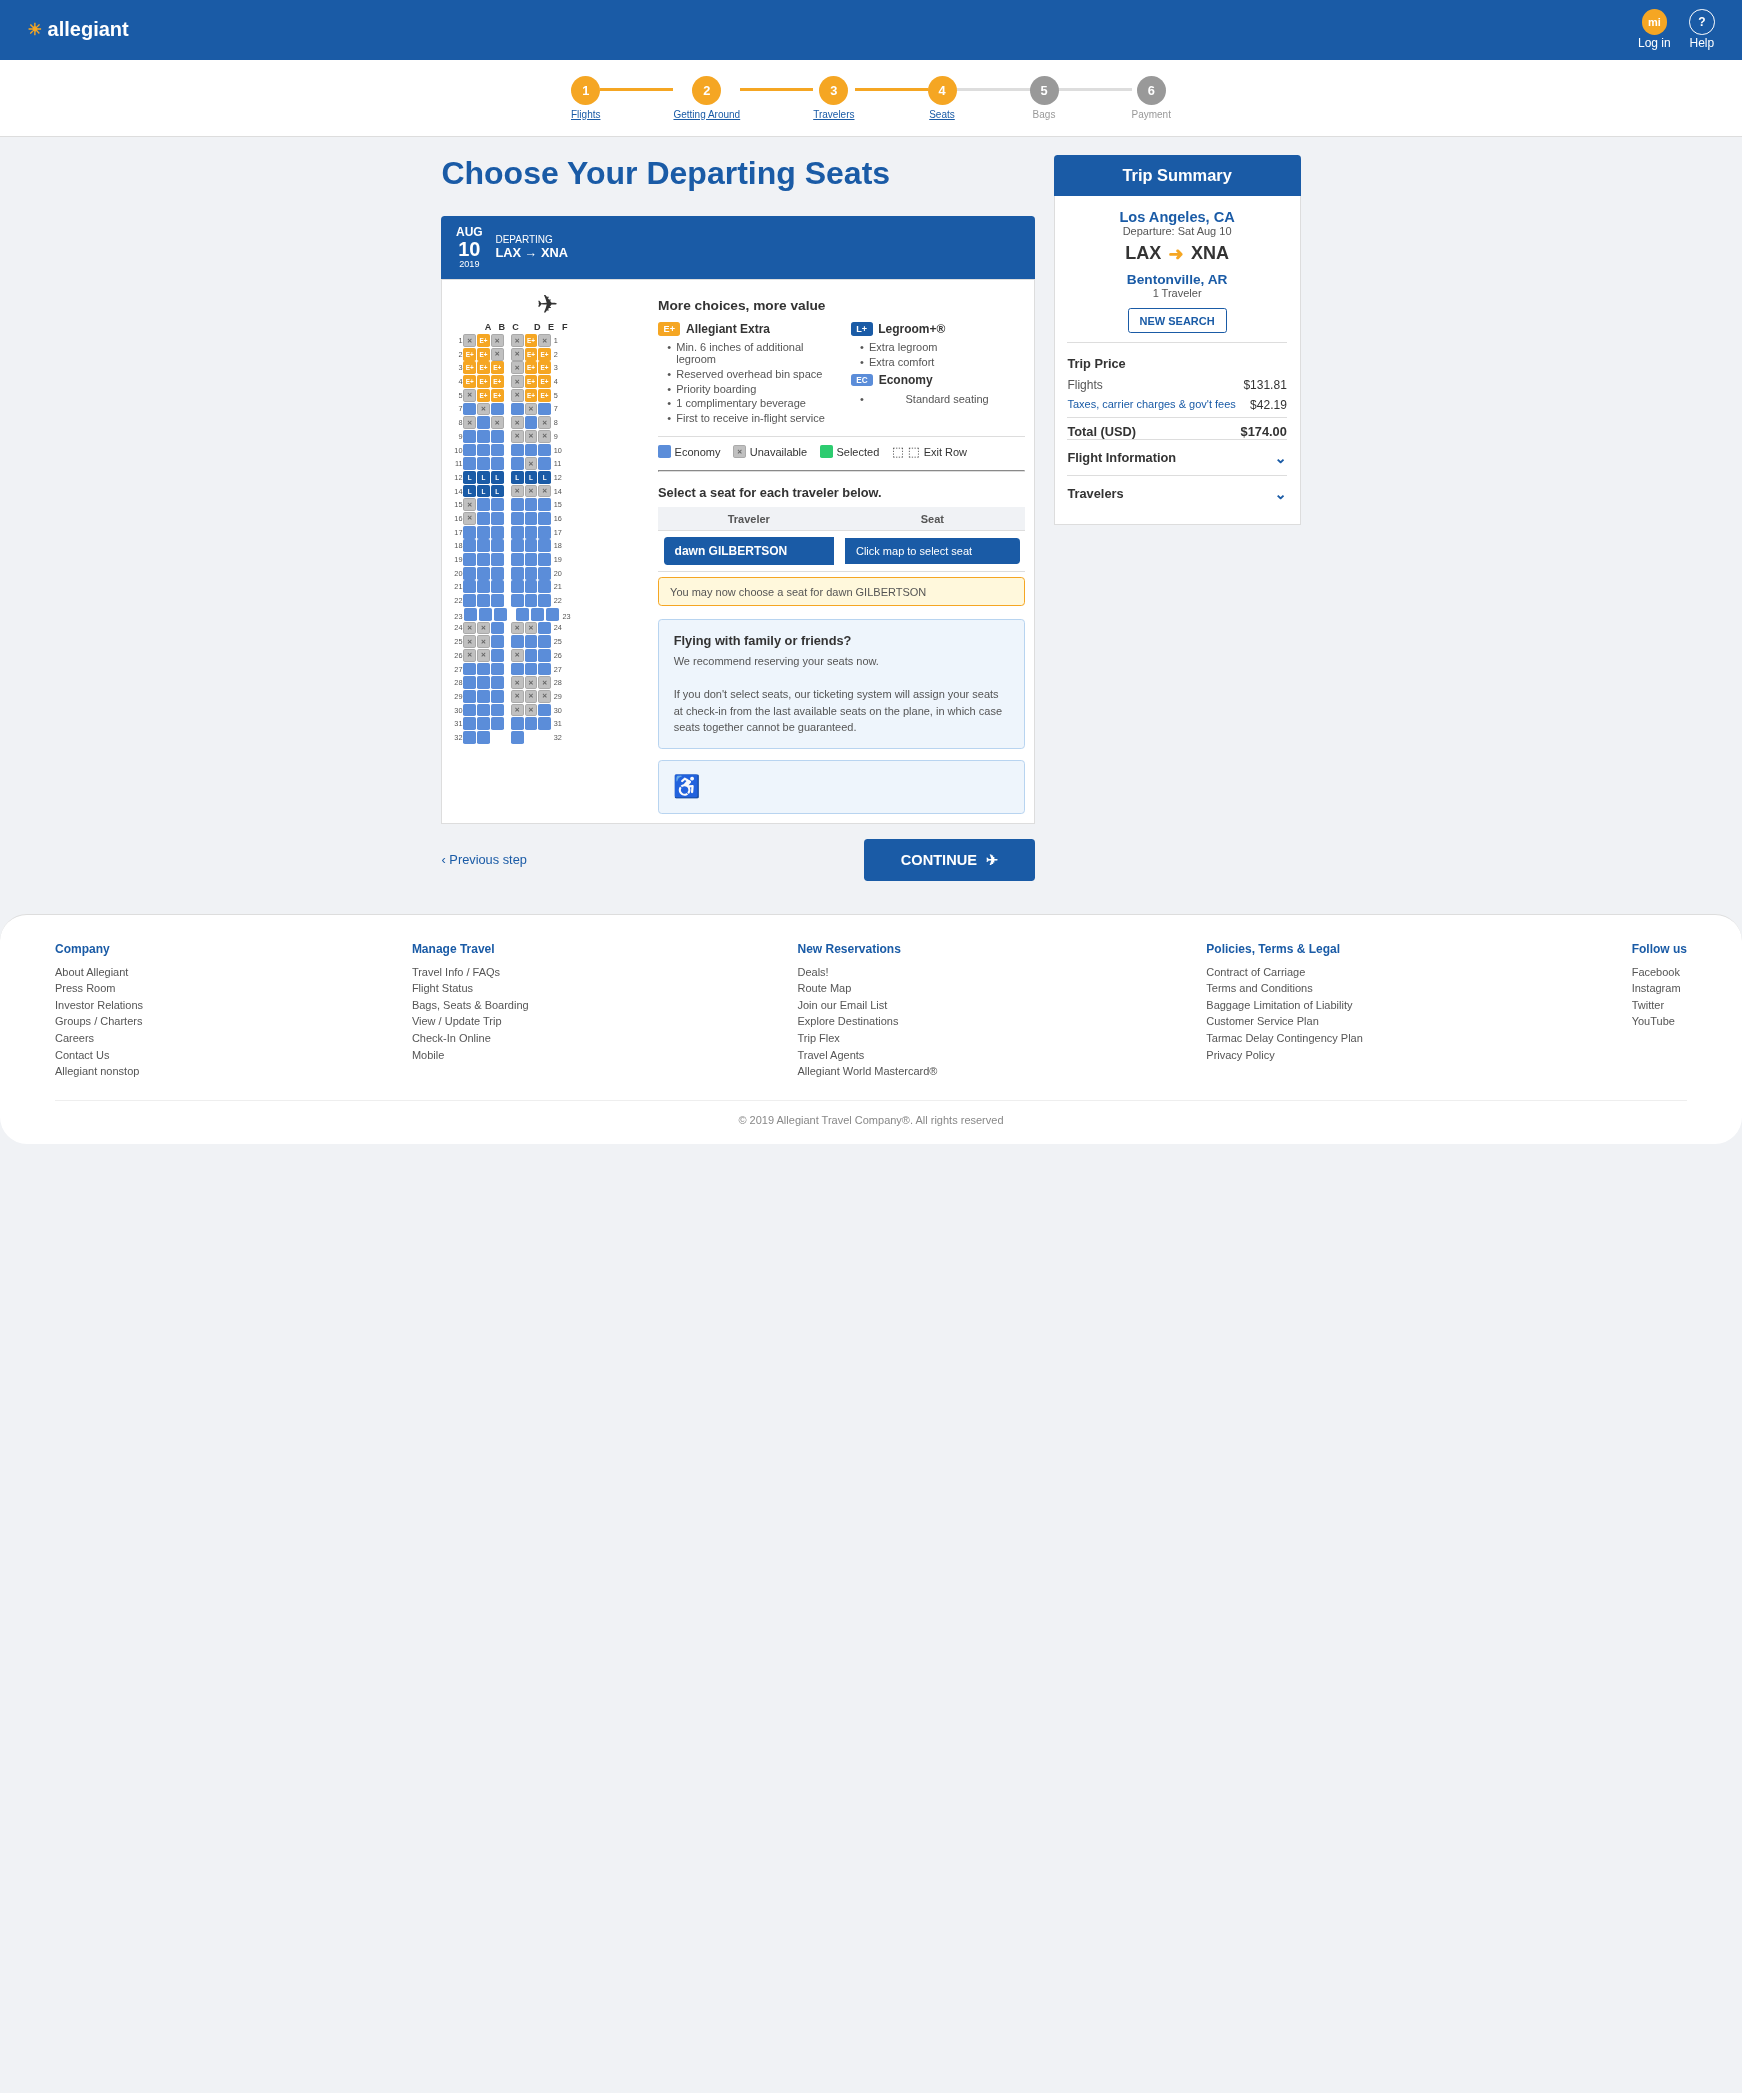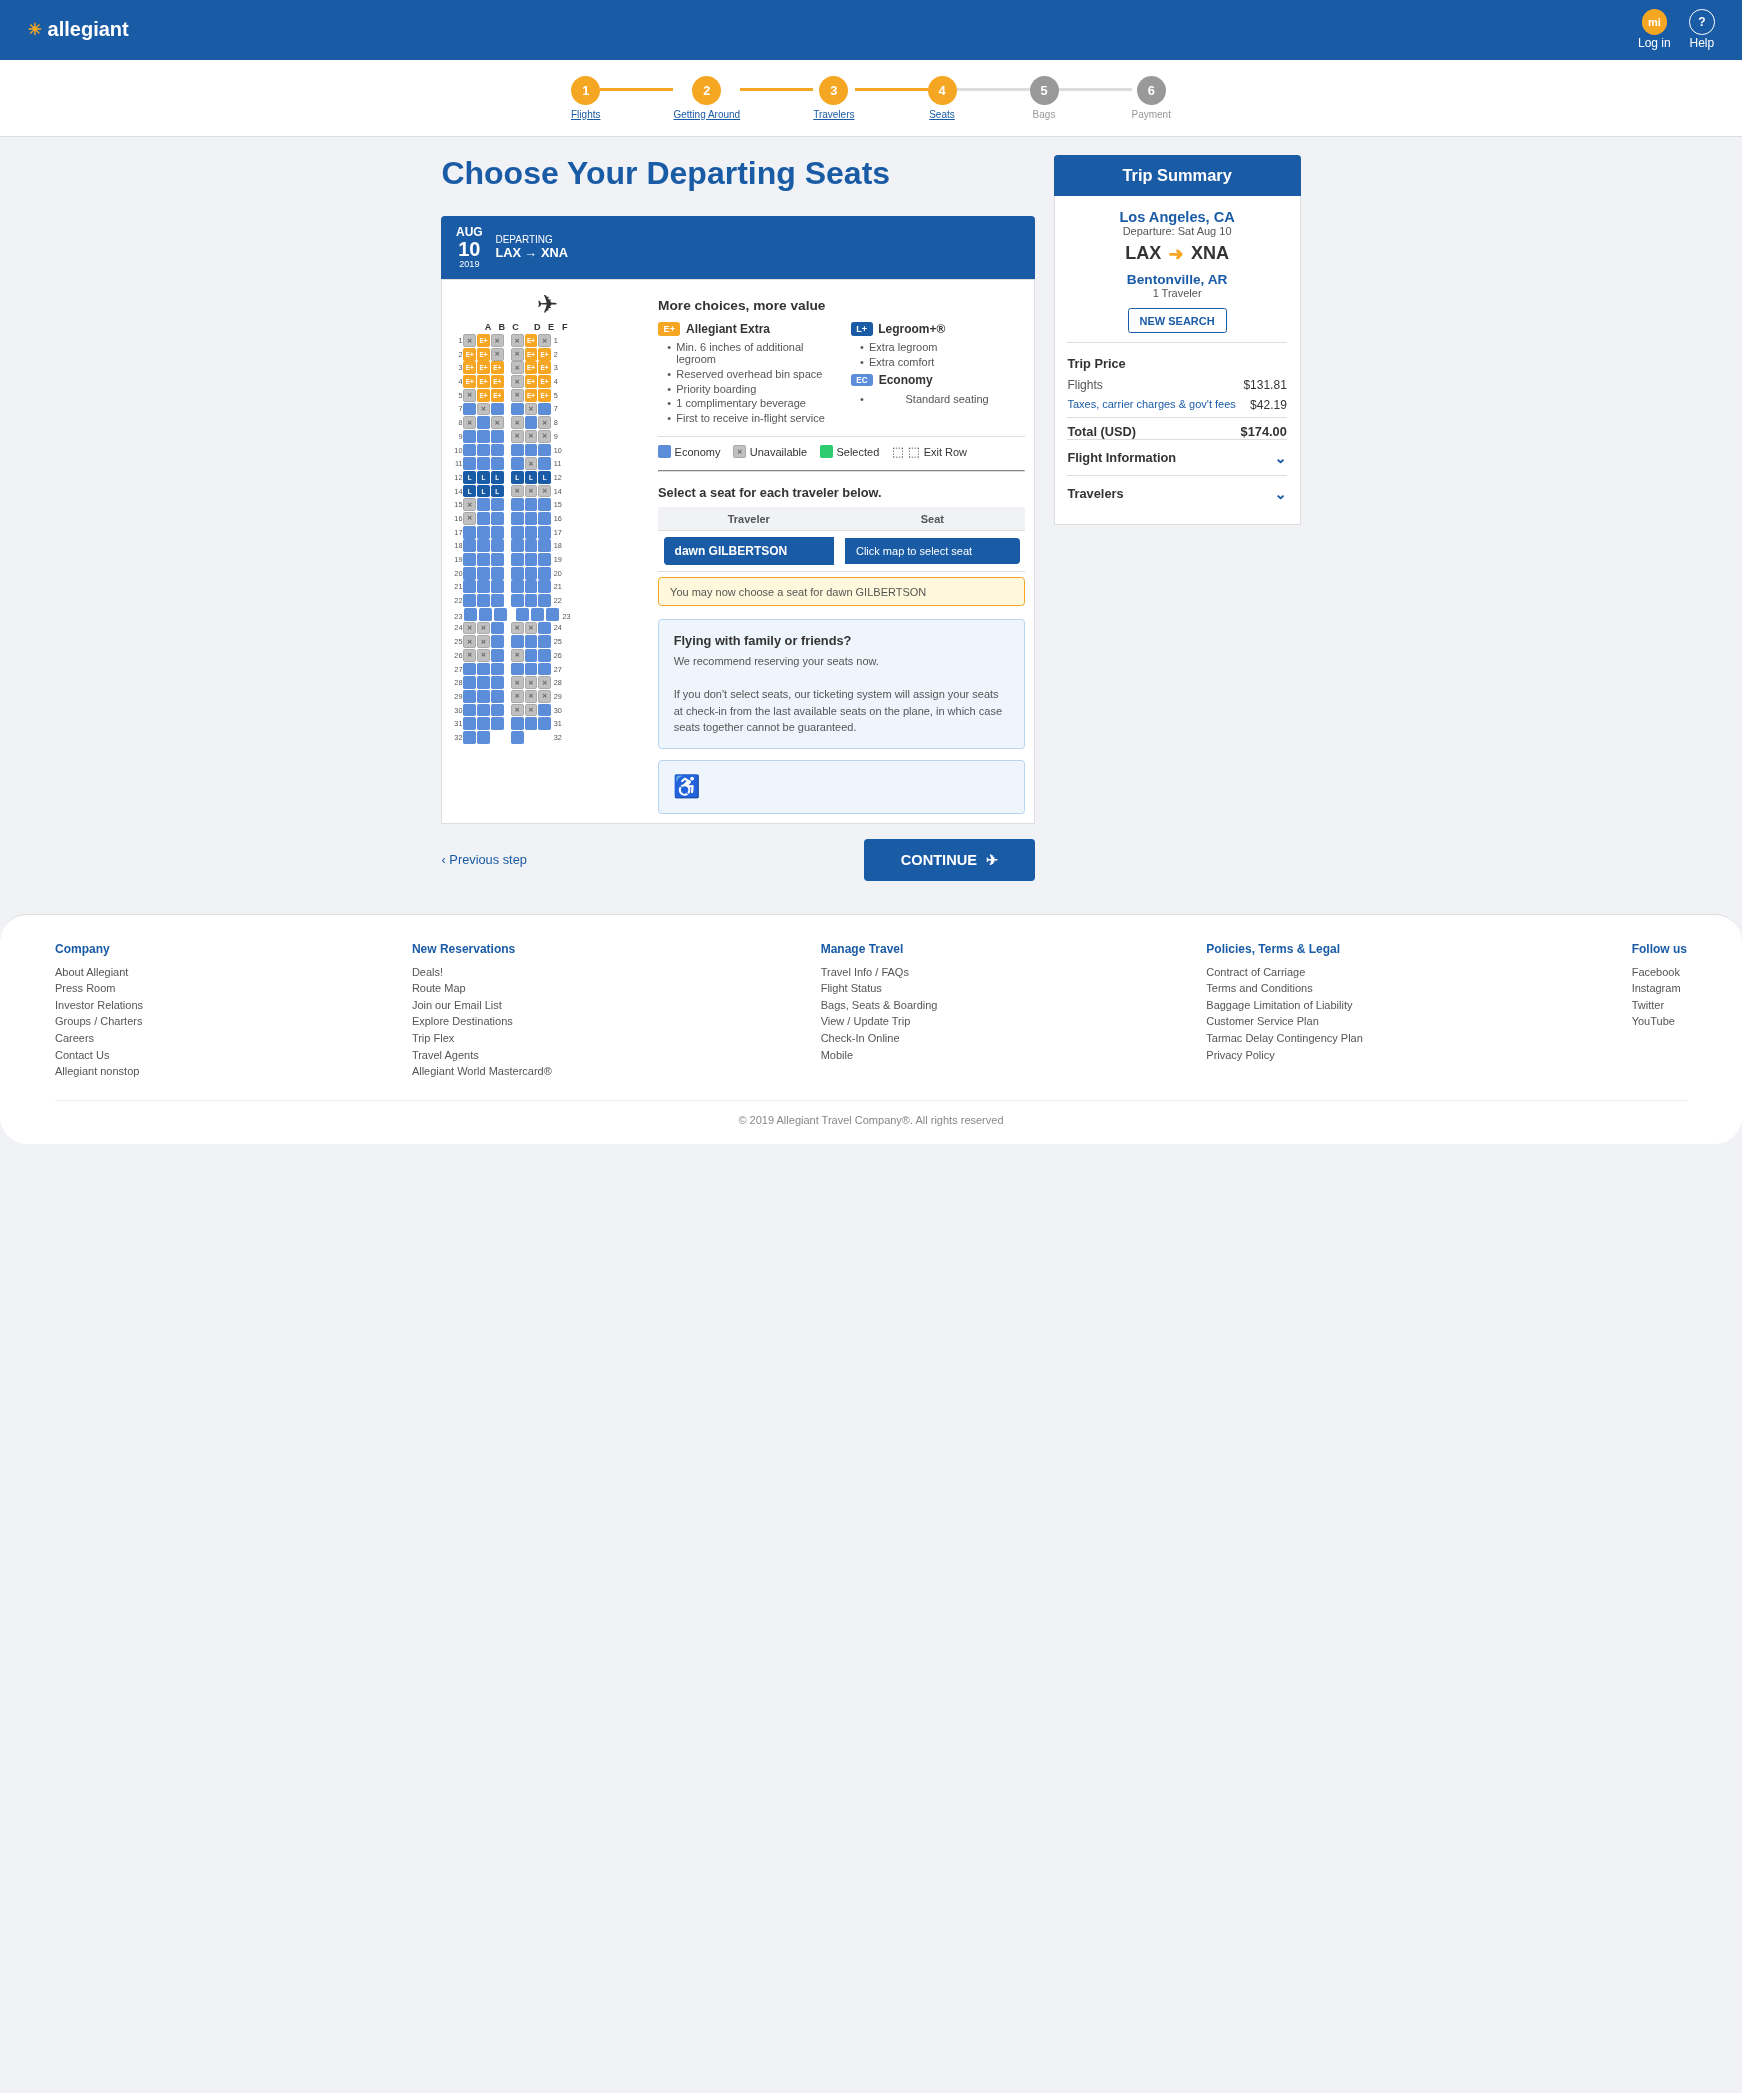--- a/index.html
+++ b/index.html
@@ -695,39 +695,39 @@
       <h4>Company</h4>
       <a href="#">About Allegiant</a>
       <a href="#">Press Room</a>
       <a href="#">Investor Relations</a>
       <a href="#">Groups / Charters</a>
       <a href="#">Careers</a>
       <a href="#">Contact Us</a>
       <a href="#">Allegiant nonstop</a>
     </div>
     <div class="footer-col">
+      <h4>Manage Travel</h4>
+      <a href="#">Travel Info / FAQs</a>
+      <a href="#">Flight Status</a>
+      <a href="#">Bags, Seats &amp; Boarding</a>
+      <a href="#">View / Update Trip</a>
+      <a href="#">Check-In Online</a>
+      <a href="#">Mobile</a>
+    </div>
+    <div class="footer-col">
       <h4>New Reservations</h4>
       <a href="#">Deals!</a>
       <a href="#">Route Map</a>
       <a href="#">Join our Email List</a>
       <a href="#">Explore Destinations</a>
       <a href="#">Trip Flex</a>
       <a href="#">Travel Agents</a>
       <a href="#">Allegiant World Mastercard®</a>
     </div>
     <div class="footer-col">
-      <h4>Manage Travel</h4>
-      <a href="#">Travel Info / FAQs</a>
-      <a href="#">Flight Status</a>
-      <a href="#">Bags, Seats &amp; Boarding</a>
-      <a href="#">View / Update Trip</a>
-      <a href="#">Check-In Online</a>
-      <a href="#">Mobile</a>
-    </div>
-    <div class="footer-col">
       <h4>Policies, Terms &amp; Legal</h4>
       <a href="#">Contract of Carriage</a>
       <a href="#">Terms and Conditions</a>
       <a href="#">Baggage Limitation of Liability</a>
       <a href="#">Customer Service Plan</a>
       <a href="#">Tarmac Delay Contingency Plan</a>
       <a href="#">Privacy Policy</a>
     </div>
     <div class="footer-col">
       <h4>Follow us</h4>

